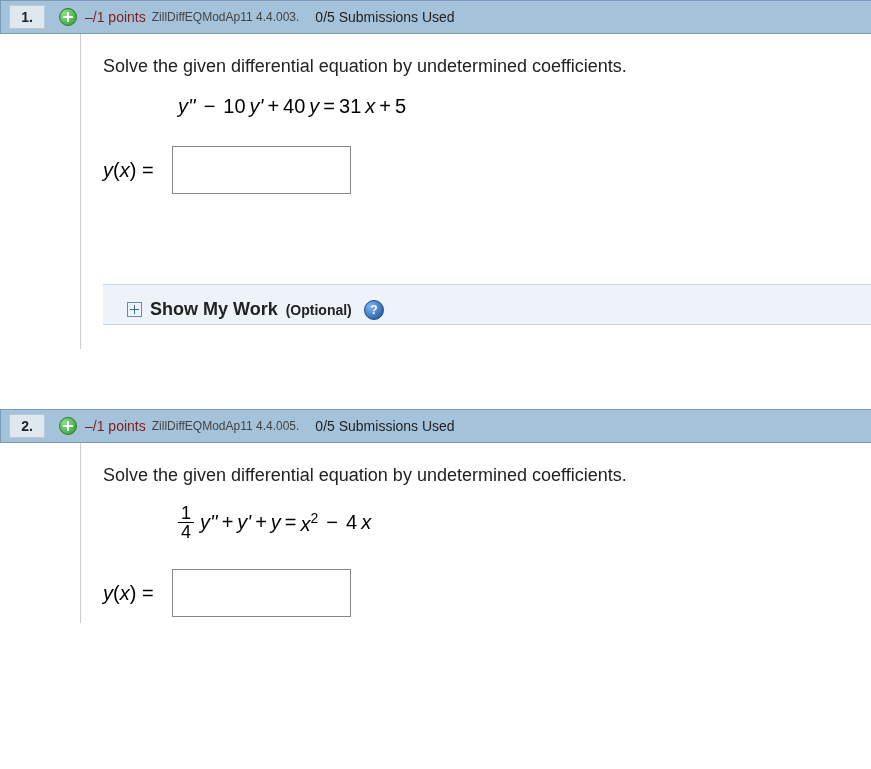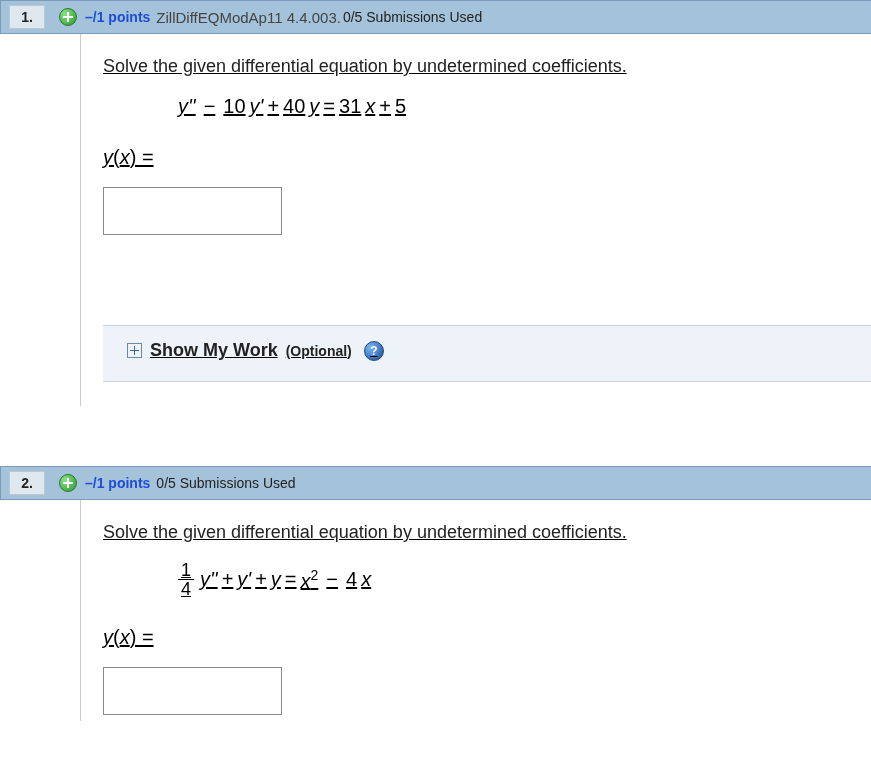--- a/index.html
+++ b/index.html
@@ -52,40 +52,39 @@
     position: absolute;
     background: #fff;
   }
   .plus-icon::before {
     left: 7px; top: 3px; width: 2px; height: 10px;
   }
   .plus-icon::after {
     top: 7px; left: 3px; height: 2px; width: 10px;
   }
   .points {
-    color: #1d4ed8;
-    font-weight: bold;
+    color: #7f1d1d;
+    font-weight: normal;
     font-size: 14px;
     margin-right: 6px;
   }
   .source {
     color: #444;
-    font-size: 15px;
-    margin-right: 2px;
+    font-size: 12px;
+    margin-right: 16px;
   }
   .subs {
     color: #222;
     font-size: 14px;
     font-weight: normal;
   }
   .qbody {
     margin-left: 80px;
     border-left: 1px solid #ccc;
     padding: 22px 0 24px 22px;
-    text-decoration: underline;
   }
   .prompt {
     font-family: Verdana, Arial, sans-serif;
     font-size: 18px;
     color: #222;
     margin-bottom: 18px;
   }
   .eqline {
     margin-left: 75px;
     font-family: Verdana, Arial, sans-serif;
@@ -93,40 +92,39 @@
     display: flex;
     align-items: center;
     gap: 4px;
     margin-bottom: 28px;
   }
   .it { font-style: italic; }
   .red { color: #000000; }
   .minus { margin: 0 4px; }
   .ans-row {
     display: flex;
-    align-items: flex-start;
+    align-items: center;
     gap: 18px;
     font-size: 20px;
-    flex-direction: column;
   }
   .ans-label .it { font-style: italic; }
   .ans-input {
     border: 1px solid #888;
     background: #fff;
     width: 165px;
     height: 42px;
     font-size: 18px;
     padding: 2px 6px;
   }
   .smw-box {
     margin-top: 90px;
     background: #edf3f8;
     border-top: 1px solid #c9d6e2;
     border-bottom: 1px solid #c9d6e2;
-    padding: 14px 0 20px 24px;
+    padding: 14px 0 4px 24px;
     display: flex;
     align-items: center;
     gap: 8px;
   }
   .expand-icon {
     width: 13px;
     height: 13px;
     border: 1px solid #6a8aac;
     background: #eef4fa;
     position: relative;
@@ -215,20 +213,21 @@
       <div class="help-icon">?</div>
     </div>
   </div>
 </div>
 
 <div class="question">
   <div class="qheader">
     <div class="qnum-box">2.</div>
     <div class="plus-icon"></div>
     <span class="points">–/1 points</span>
+    <span class="source">ZillDiffEQModAp11 4.4.005.</span>
     <span class="subs">0/5 Submissions Used</span>
   </div>
   <div class="qbody" style="padding-bottom:6px">
     <div class="prompt">Solve the given differential equation by undetermined coefficients.</div>
     <div class="eqline">
       <span class="frac">
         <span class="num">1</span>
         <span class="den">4</span>
       </span>
         <span class="it">y''</span>

